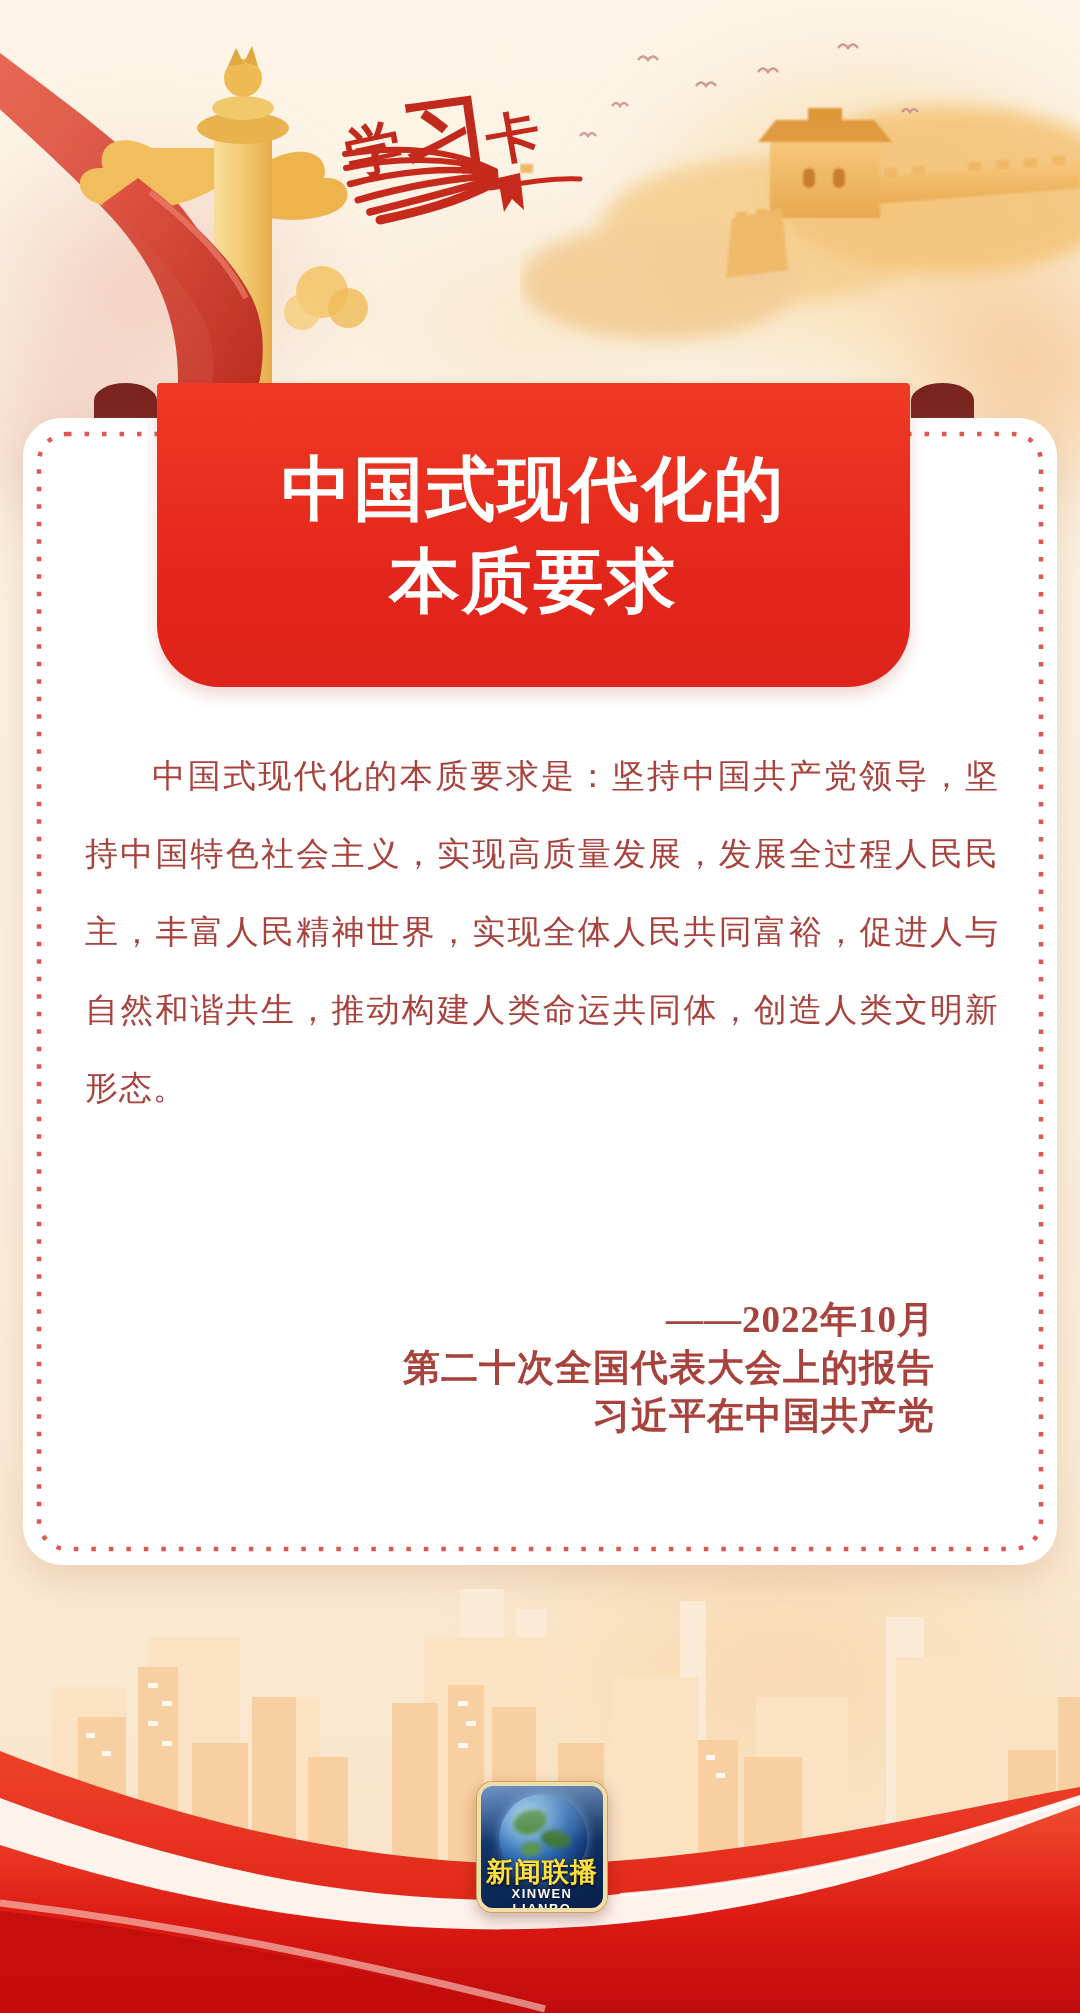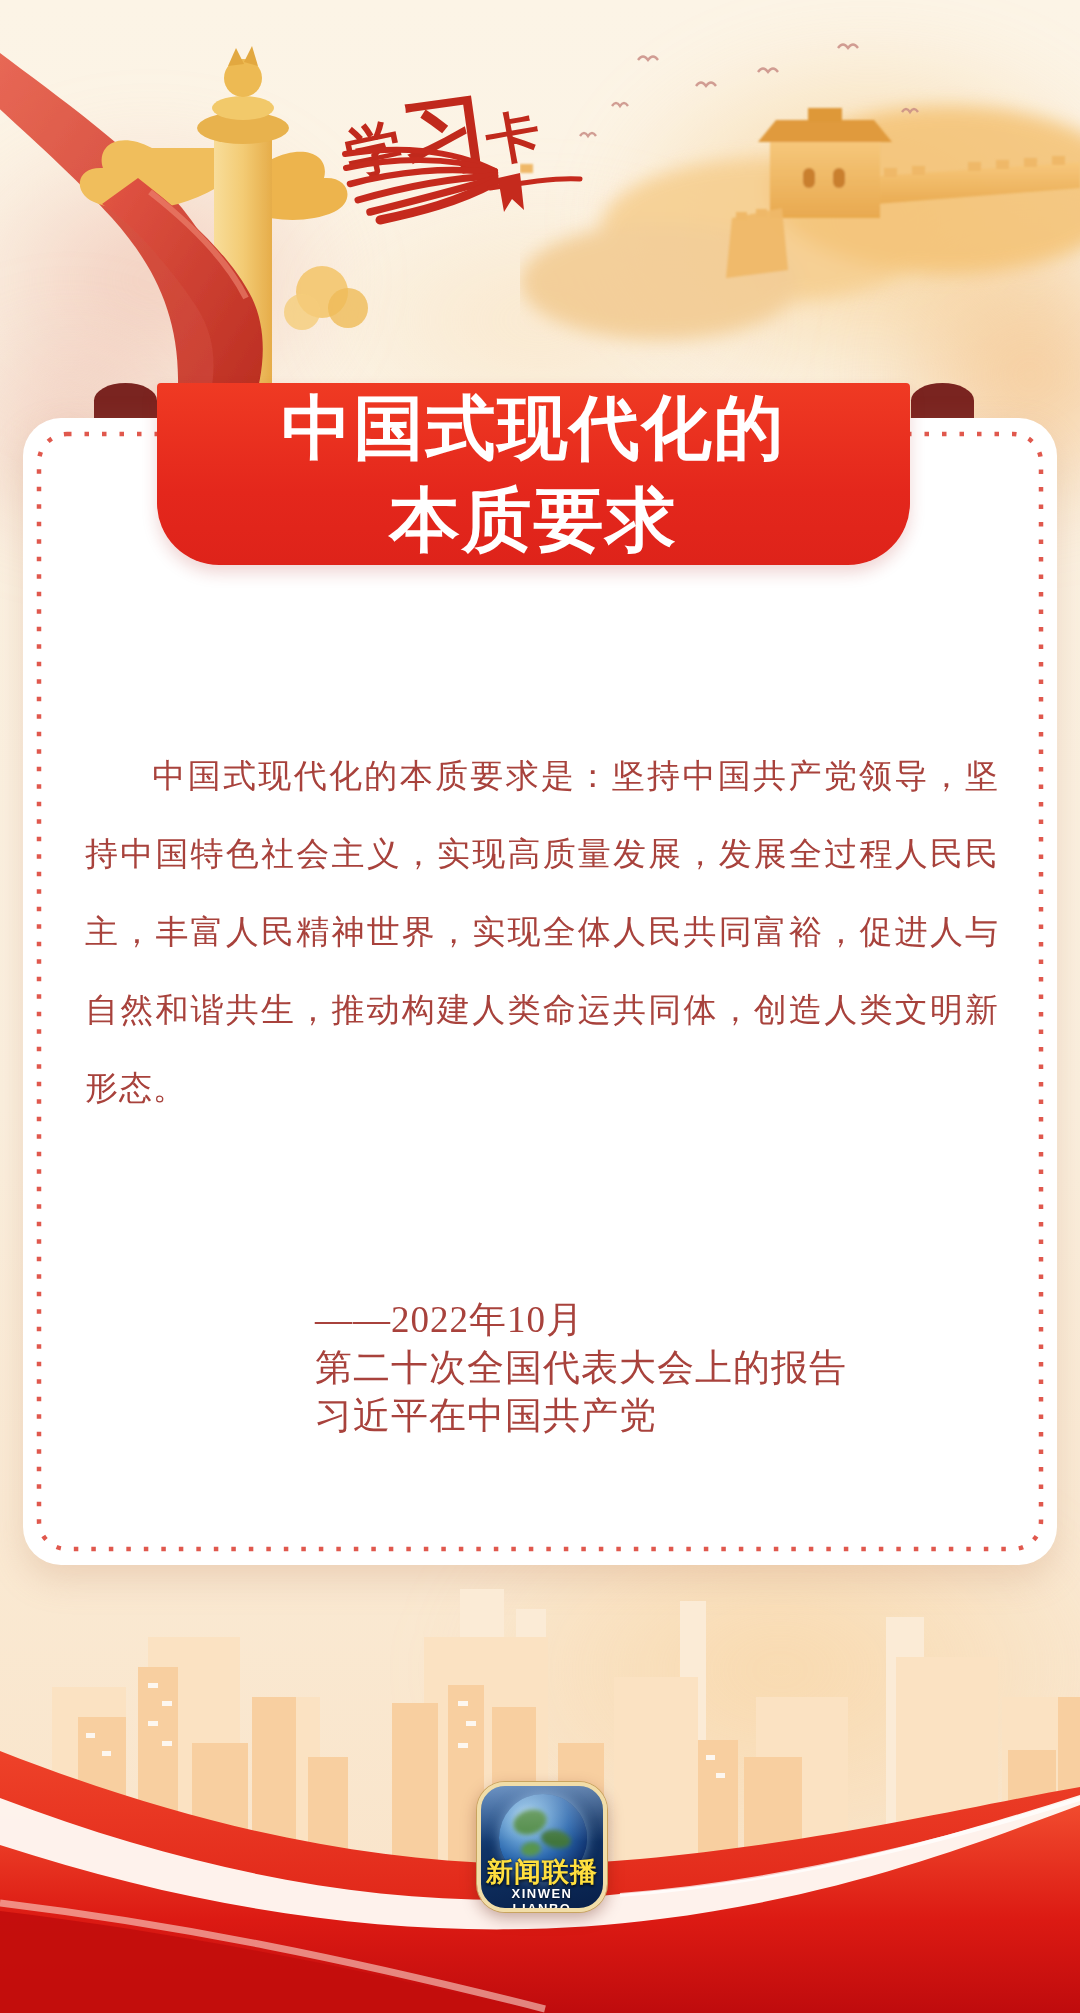--- a/index.html
+++ b/index.html
@@ -31,48 +31,48 @@
 
   
   .fold{position:absolute;top:383px;width:63px;height:35px;background:#7A2420;border-radius:63px 63px 0 0 / 35px 35px 0 0;}
   .fold.left{left:94px;} .fold.right{left:911px;}
   .card{
     position:absolute;left:23px;top:418px;width:1034px;height:1147px;background:#FFFFFF;
     border-radius:38px;box-shadow:0 14px 34px rgba(196,142,110,.28);
   }
   .dashframe{position:absolute;left:0;top:0;}
   .banner{
-    position:absolute;left:157px;top:383px;width:753px;height:182px;
+    position:absolute;left:157px;top:383px;width:753px;height:304px;
     background:linear-gradient(180deg,#EF3A23 0%,#E4271C 60%,#DE231A 100%);
     border-radius:4px 4px 62px 62px;
     box-shadow:0 8px 16px rgba(170,30,20,.18);
     display:flex;flex-direction:column;align-items:center;justify-content:center;
   }
   .banner .t{color:#FFFFFF;font-weight:900;font-size:70px;line-height:92px;letter-spacing:2px;text-align:center;}
 
   
   .bodytext{
     position:absolute;left:85px;top:737px;width:914px;
     color:#A8423C;font-size:33px;line-height:78px;letter-spacing:.9px;
     text-align:justify;text-indent:2.04em;font-weight:500;
   }
   .source{
-    position:absolute;right:145px;top:1296px;width:620px;
-    color:#A8423C;font-family:"Liberation Serif",serif;font-weight:400;
+    position:absolute;right:145px;top:1296px;width:620px;text-align:right;
+    color:#A8423C;font-family:"Liberation Serif",serif;font-weight:700;
     font-size:37px;line-height:48px;letter-spacing:1px;
   }
 
   
   .skyline{position:absolute;left:0;top:1575px;}
   .waves{position:absolute;left:0;top:1593px;}
 
   
   .badge{
     position:absolute;left:477px;top:1782px;width:130px;height:130px;
-    border-radius:28px;background:linear-gradient(165deg,#2E66AC 0%,#103467 42%,#081F49 100%);
+    border-radius:16px;background:linear-gradient(165deg,#2E66AC 0%,#103467 42%,#081F49 100%);
     border:4px solid #F1DDA8;box-shadow:0 0 0 1px #C9A45F,0 6px 16px rgba(90,20,10,.35);
     box-sizing:border-box;overflow:hidden;
   }
   .badge .gloss{position:absolute;left:0;top:0;width:100%;height:46%;background:linear-gradient(180deg,rgba(255,255,255,.30),rgba(255,255,255,0));}
   .globe{
     position:absolute;left:18px;top:8px;width:88px;height:88px;border-radius:50%;
     background:radial-gradient(circle at 32% 30%,#BFE0F4 0%,#6FA8D8 20%,#2A67AE 48%,#0C2C67 80%,#071B40 100%);
     box-shadow:0 0 12px rgba(150,200,245,.55);
   }
   .globe .land{position:absolute;border-radius:50%;filter:blur(2px);}

